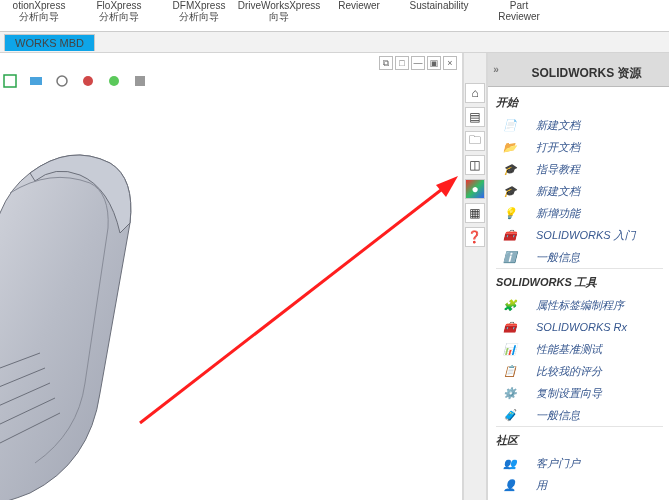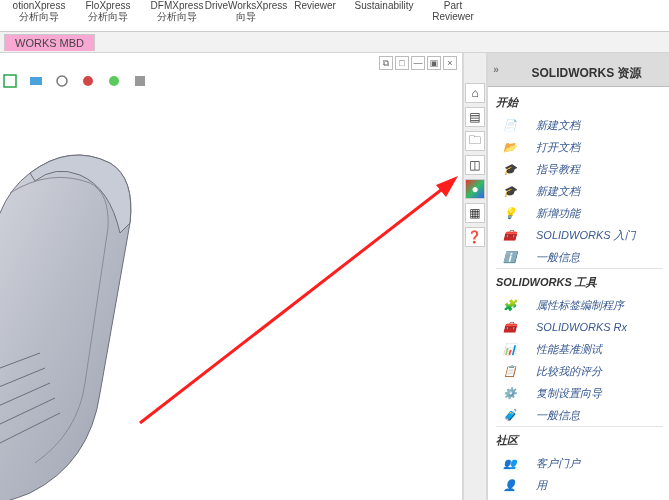--- a/index.html
+++ b/index.html
@@ -1,25 +1,25 @@
 <!DOCTYPE html>
 <html><head>
 <meta charset="utf-8">
 <style>
   * { box-sizing: border-box; margin: 0; padding: 0; font-family: "Microsoft YaHei", Arial, sans-serif; }
   body { width: 669px; height: 500px; background: #fff; overflow: hidden; position: relative; font-size: 11px; color: #333; }
 
   
-  .ribbon { display:flex; gap:3px; padding:0 6px 2px 6px; border-bottom:1px solid #ccc; height:32px; align-items:flex-start; }
+  .ribbon { display:flex; gap:14px; padding:0 6px 2px 6px; border-bottom:1px solid #ccc; height:32px; align-items:flex-start; }
   .rtool { display:flex; flex-direction:column; align-items:center; width:66px; text-align:center; line-height:1.1; }
   .rtool .lab { font-size:10px; color:#444; }
 
   
   .tabstrip { height:21px; background:#f2f2f2; border-bottom:1px solid #d4d4d4; display:flex; align-items:center; padding:0 4px; }
-  .doctab { background:#f9a8d4; border:1px solid #c9c9c9; border-bottom:none; padding:2px 10px; font-size:11px; color:#444; }
+  .doctab { background:#0ea5e9; border:1px solid #c9c9c9; border-bottom:none; padding:2px 10px; font-size:11px; color:#444; }
 
   
   .main { position:relative; display:flex; height:calc(500px - 32px - 21px); }
   .viewport { flex:1; position:relative; background:#fff; border-right:1px solid #d8d8d8; overflow:hidden; }
   .statusbar { position:absolute; top:0; right:0; display:flex; gap:2px; align-items:center; padding:3px 5px; z-index:5;}
   .sbtn { width:14px; height:14px; border:1px solid #bbb; display:flex; align-items:center; justify-content:center; font-size:9px; color:#666; background:#fff;}
   .iconbar { position:absolute; top:20px; left:2px; display:flex; gap:10px; align-items:center; z-index:5;}
   .ib { width:16px; height:16px; display:flex; align-items:center; justify-content:center; }
 
   .midtabbar { width:24px; background:#eee; border-left:1px solid #d8d8d8; border-right:1px solid #d8d8d8; display:flex; flex-direction:column; align-items:center; padding-top:30px; gap:4px;}

